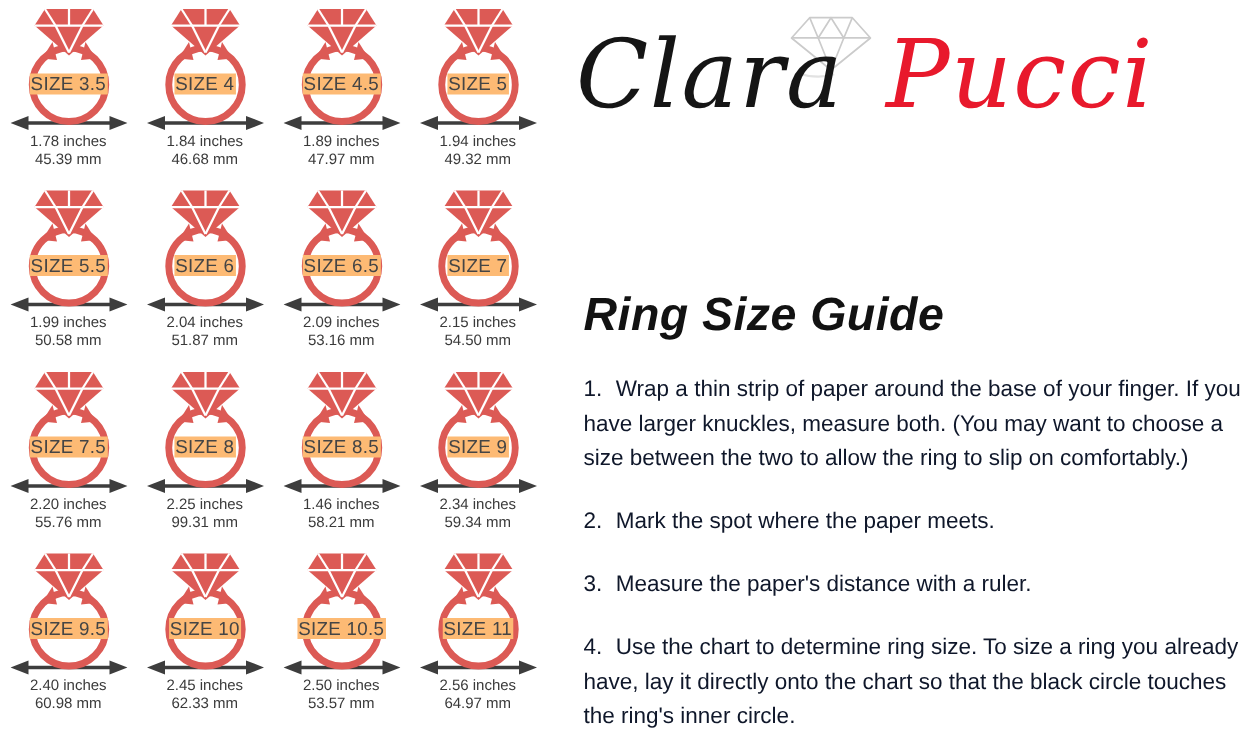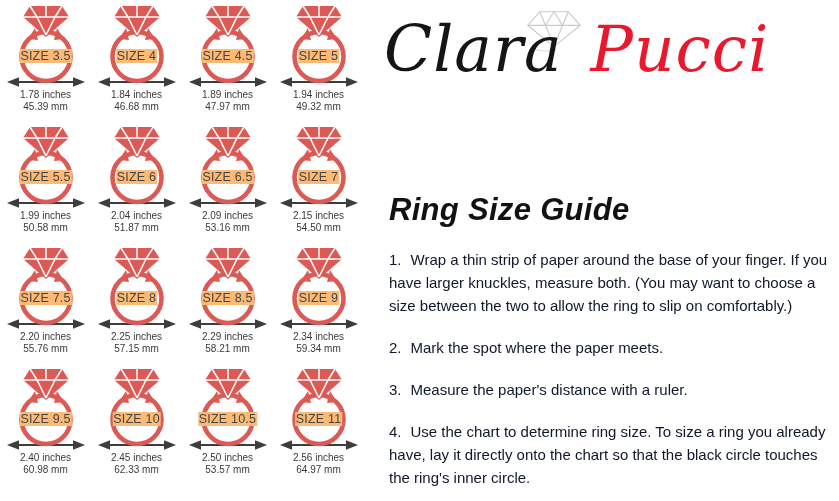--- a/index.html
+++ b/index.html
@@ -230,36 +230,36 @@
         <svg class="ring-svg">
             <use href="#ring-symbol" xlink:href="#ring-symbol"></use>
           </svg>
         <span class="size-label">SIZE 8</span>
       </div>
       <svg class="arrow-svg">
           <use href="#arrow-symbol" xlink:href="#arrow-symbol"></use>
         </svg>
       <div class="measure">
         <span>2.25 inches</span>
-        <span>57.15 mm</span>
+        <span>99.31 mm</span>
       </div>
     </div>
 
     <div class="cell">
       <div class="ring-wrap">
         <svg class="ring-svg">
             <use href="#ring-symbol" xlink:href="#ring-symbol"></use>
           </svg>
         <span class="size-label">SIZE 8.5</span>
       </div>
       <svg class="arrow-svg">
           <use href="#arrow-symbol" xlink:href="#arrow-symbol"></use>
         </svg>
       <div class="measure">
-        <span>2.29 inches</span>
+        <span>1.46 inches</span>
         <span>58.21 mm</span>
       </div>
     </div>
 
     <div class="cell">
       <div class="ring-wrap">
         <svg class="ring-svg">
             <use href="#ring-symbol" xlink:href="#ring-symbol"></use>
           </svg>
         <span class="size-label">SIZE 9</span>

